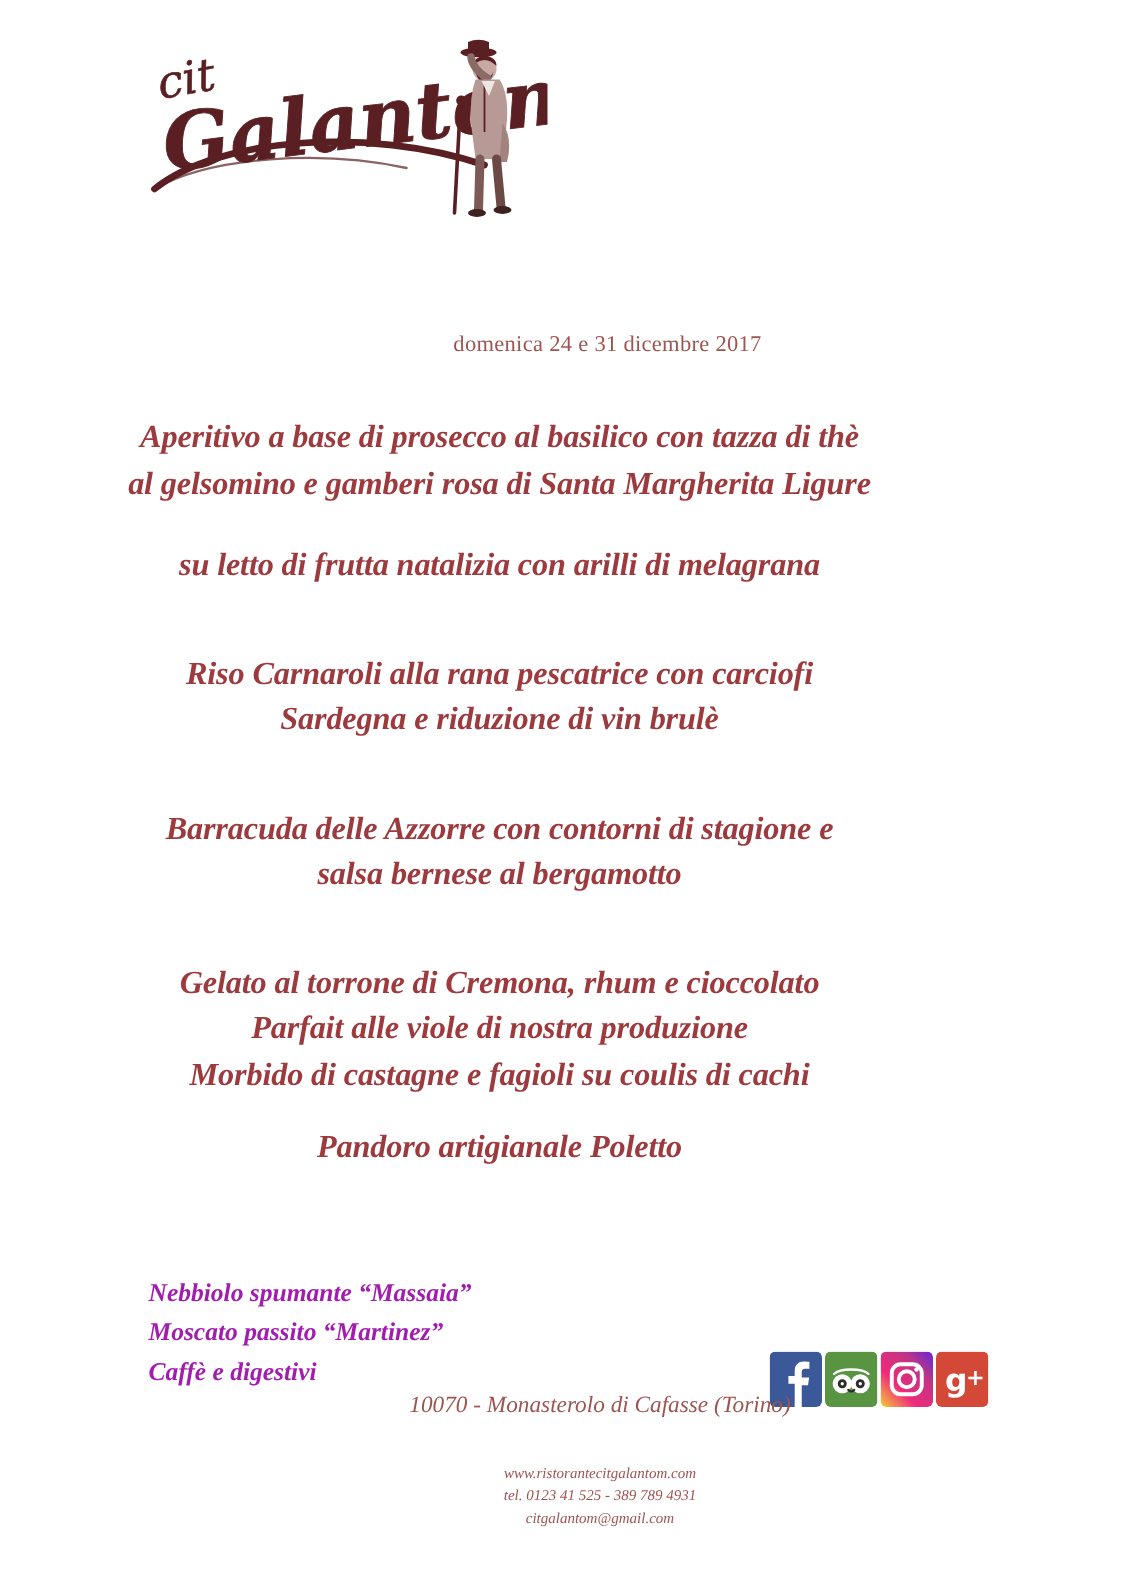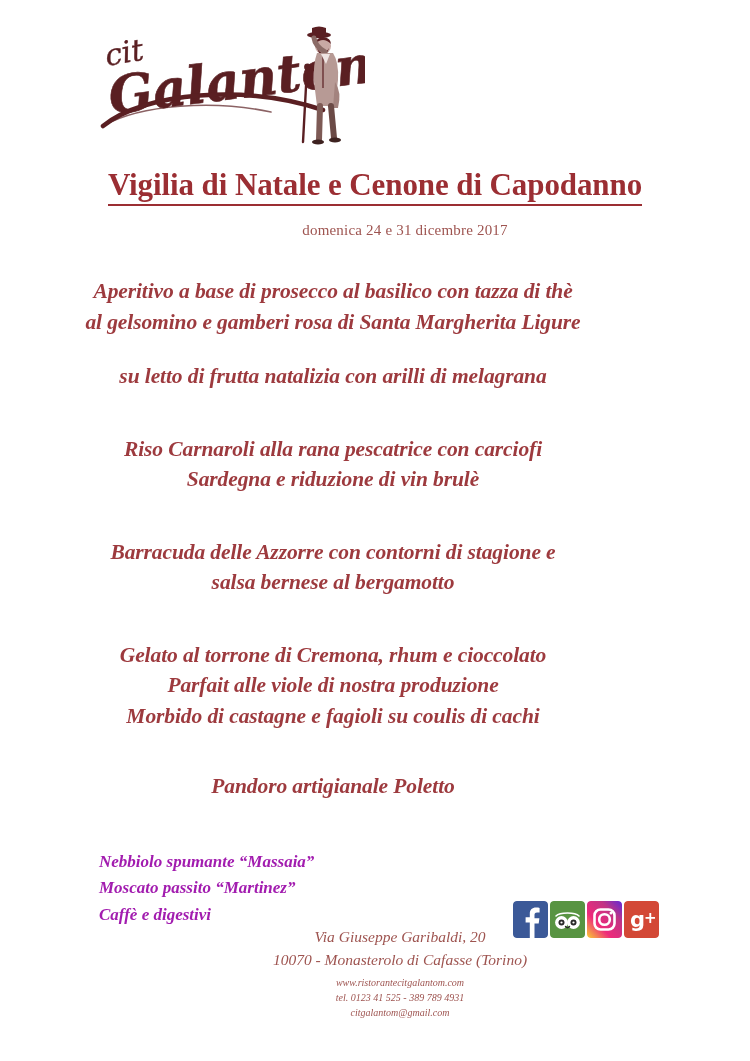--- a/index.html
+++ b/index.html
@@ -73,21 +73,21 @@
   .menu {
     position: absolute;
     left: 0;
     top: 276px;
     width: 666px;
     text-align: center;
   }
   .course {
     margin: 0 0 24px 0;
   }
-  .course.gap-lg { margin-bottom: 40px; }
+  .course.gap-lg { margin-bottom: 18px; }
   .course.gap-xl { margin-bottom: 42px; }
   .course-line {
     font-family: "Liberation Serif", "DejaVu Serif", serif;
     font-style: italic;
     font-weight: bold;
     font-size: 21.5px;
     line-height: 1.42;
     color: #9d3a3e;
     letter-spacing: -0.1px;
     white-space: nowrap;
@@ -196,23 +196,20 @@
 
         <ellipse cx="25" cy="118" rx="6" ry="2.6" fill="#3d2220"></ellipse>
         <ellipse cx="42" cy="116" rx="6" ry="2.6" fill="#3d2220"></ellipse>
 
         <path d="M14 44 L10 118" stroke="#5a1f22" stroke-width="2.4" stroke-linecap="round"></path>
         <circle cx="14.5" cy="43" r="3.4" fill="#5a1f22"></circle>
       </g>
     </svg>
   </div>
 
-  <div class="title-wrap">
-    <div class="main-title">Vigilia di Natale e Cenone di Capodanno</div>
-  </div>
   <div class="subtitle-wrap">
     <span class="subtitle">domenica 24 e 31 dicembre 2017</span>
   </div>
 
   <div class="menu">
 
     <div class="course">
       <div class="course-line">Aperitivo a base di prosecco al basilico con tazza di thè</div>
       <div class="course-line">al gelsomino e gamberi rosa di Santa Margherita Ligure</div>
     </div>
@@ -293,21 +290,20 @@
       <svg width="35" height="37" viewBox="0 0 35 37">
         <rect x="0" y="0" width="35" height="37" rx="3" fill="#d34836"></rect>
         <text x="6" y="26" font-family="DejaVu Sans, sans-serif" font-size="21" font-weight="bold" fill="#ffffff">g</text>
         <text x="20" y="22" font-family="DejaVu Sans, sans-serif" font-size="15" font-weight="bold" fill="#ffffff">+</text>
       </svg>
     </a>
 
   </div>
 
   <div class="footer-address">
-    <div class="footer-line">Via Giuseppe Garibaldi, 20</div>
     <div class="footer-line">10070 - Monasterolo di Cafasse (Torino)</div>
   </div>
 
   <div class="footer-contacts">
     <div class="footer-line">www.ristorantecitgalantom.com</div>
     <div class="footer-line">tel. 0123 41 525 - 389 789 4931</div>
     <div class="footer-line">citgalantom@gmail.com</div>
   </div>
 
 </div>

